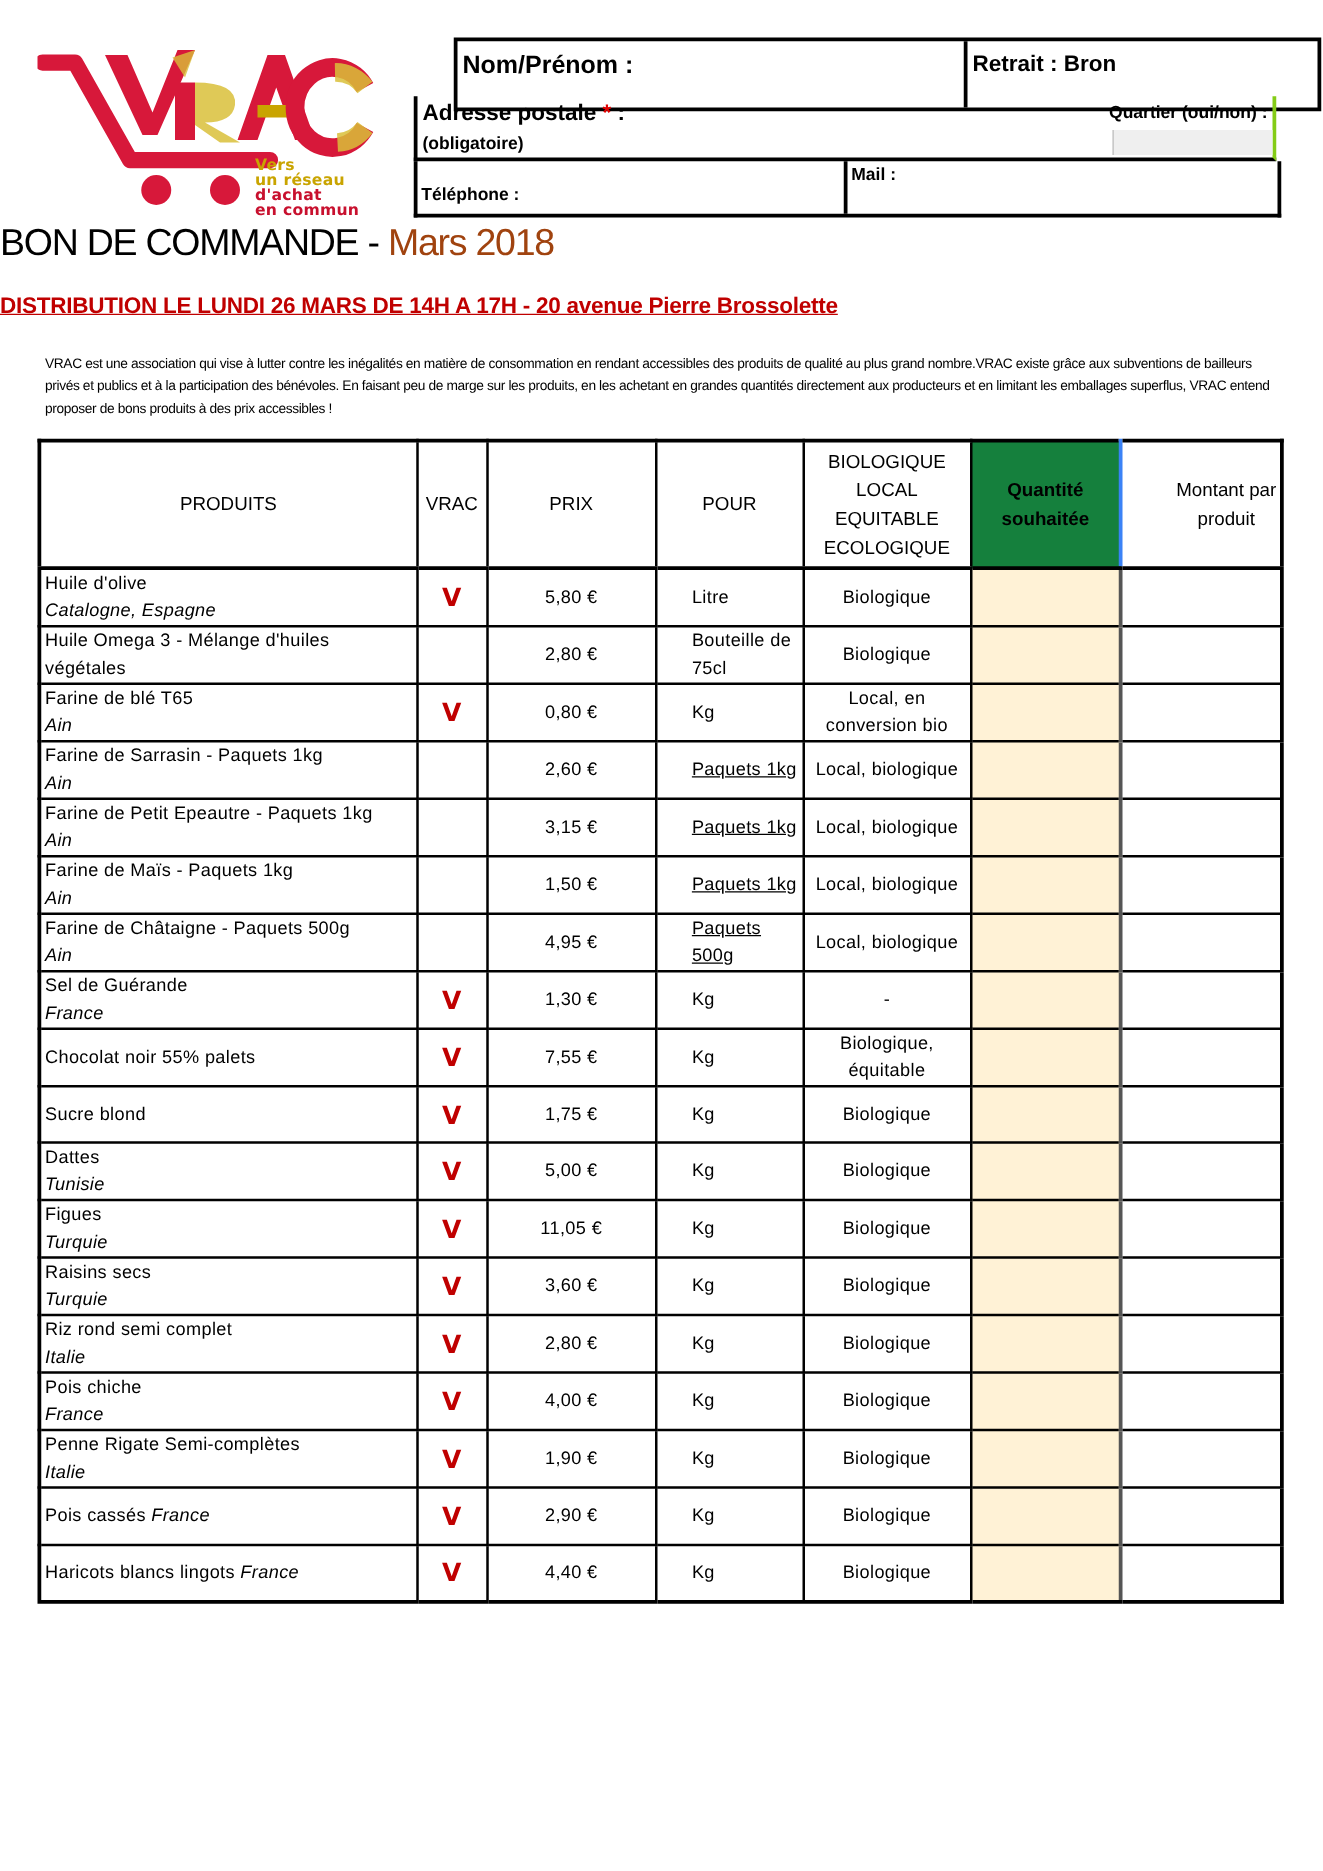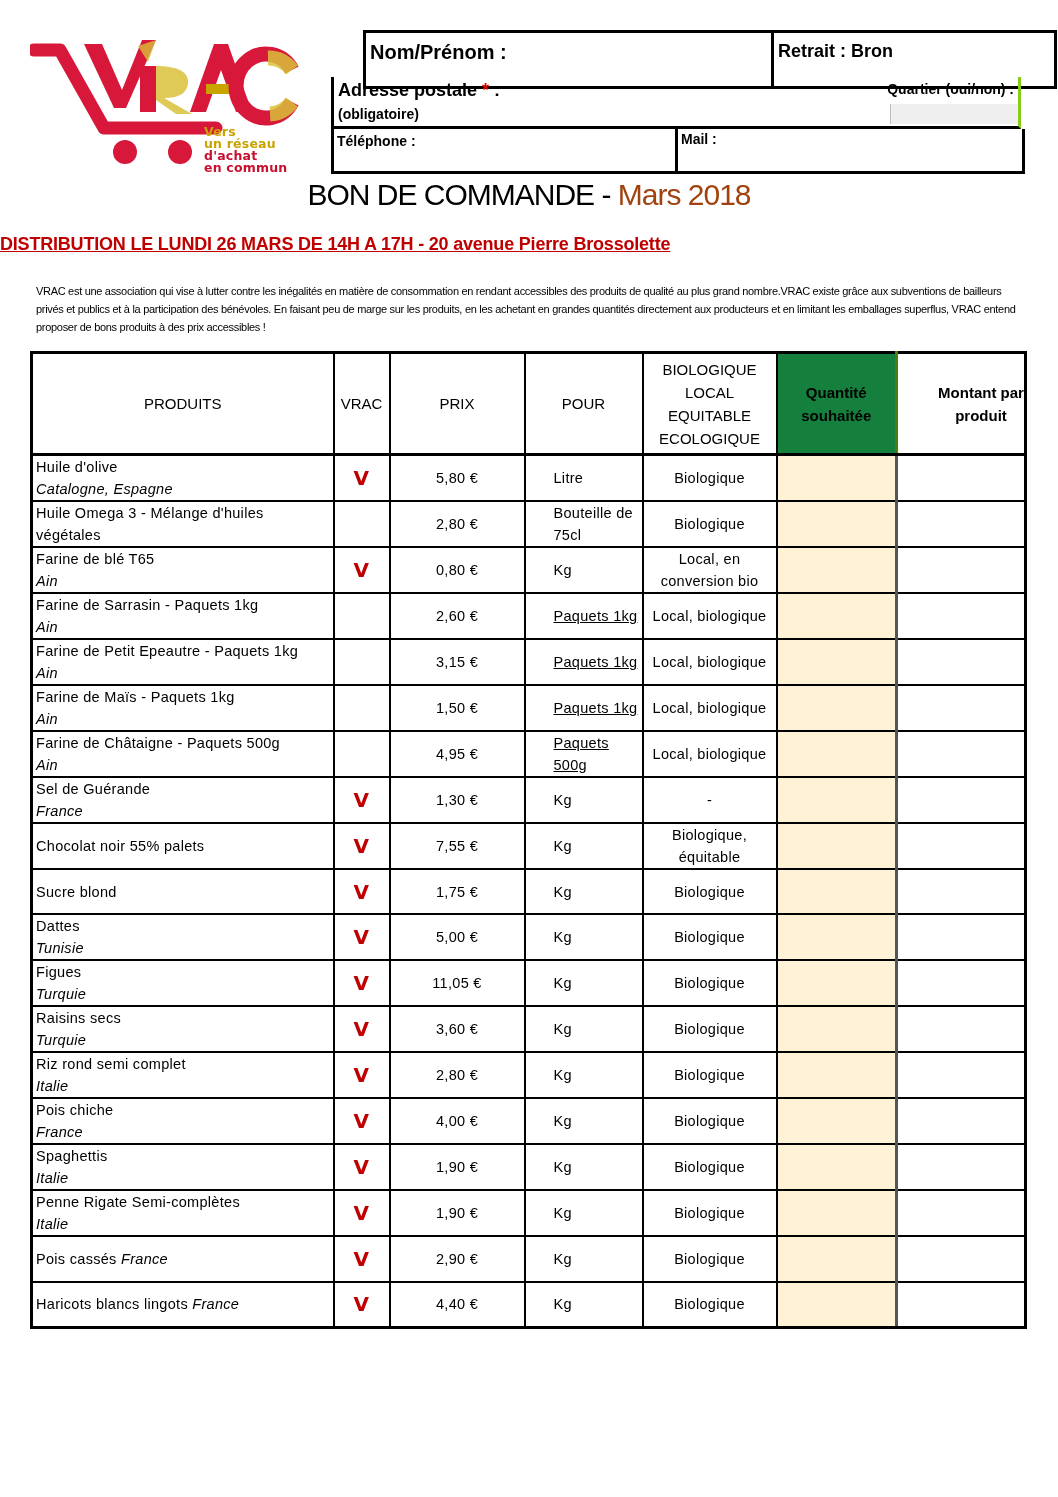--- a/index.html
+++ b/index.html
@@ -18,46 +18,46 @@
   .contact .row1 { position: absolute; left: 0; top: 0; width: 694px; height: 59px; border: 3px solid #000; display: flex; margin-left: 32px; }
   .contact .row1 .nom { width: 408px; border-right: 3px solid #000; padding: 8px 4px; font-weight: bold; font-size: 20px; }
   .contact .row1 .retrait { flex: 1; padding: 8px 4px; font-weight: bold; font-size: 18px; }
   .contact .row2 { position: absolute; left: 0; top: 47px; width: 690px; height: 52px; border-left: 3px solid #000; border-right: 3px solid #84cc16; border-bottom: 3px solid #000; padding-left: 36px; }
   .contact .adresse { position: absolute; left: 4px; top: 3px; font-weight: bold; font-size: 18px; }
   .contact .adresse .star { color: #e00000; }
   .contact .oblig { position: absolute; left: 4px; top: 29px; font-weight: bold; font-size: 14px; }
   .contact .quartier { position: absolute; right: 4px; top: 4px; font-weight: bold; font-size: 14px; }
   .contact .quartier-input { position: absolute; right: 0; top: 27px; width: 128px; height: 20px; background: #efefef; border-left: 1px solid #bdbdbd; }
   .contact .row3 { position: absolute; left: 0; top: 99px; width: 694px; height: 45px; border-left: 3px solid #000; border-right: 3px solid #000; border-bottom: 3px solid #000; display: flex; }
-  .contact .row3 .tel { width: 344px; border-right: 3px solid #000; padding: 4px 3px; font-weight: bold; font-size: 14px; }
+  .contact .row3 .tel { width: 344px; border-right: 3px solid #000; padding: 18px 3px; font-weight: bold; font-size: 14px; }
   .contact .row3 .mail { flex: 1; padding: 2px 3px; font-weight: bold; font-size: 14px; }
 
   
-  .title { position: absolute; left: 0; top: 178px; width: 1058px; text-align: center; font-size: 30px; letter-spacing: -1px; }
+  .title { position: absolute; left: 0; top: 178px; width: 1058px; font-size: 30px; letter-spacing: -1px; }
   .title .month { color: #a0430f; }
   .dist { position: absolute; left: 0; top: 234px; width: 1058px; font-size: 18px; font-weight: bold; color: #c00000; text-decoration: underline; letter-spacing: -0.2px; }
   .intro { position: absolute; left: 36px; top: 282px; width: 986px; font-size: 11px; line-height: 18px; letter-spacing: -0.3px; }
 
   
   .orders { position: absolute; left: 30px; top: 351px; width: 994px; border-collapse: collapse; table-layout: fixed; border: 3px solid #000; }
   .orders th, .orders td { border: 2px solid #000; font-weight: normal; font-size: 14.5px; vertical-align: middle; }
   .orders thead th { height: 102px; text-align: center; font-size: 15px; line-height: 23px; border-bottom: 3px solid #000; }
   .orders td { height: 45.4px; padding: 0 3px; line-height: 22px; letter-spacing: 0.3px; }
   .orders td.prod { text-align: left; }
   .orders td.prod .origin { font-style: italic; }
   .orders td.vrac { text-align: center; color: #c00000; font-weight: bold; font-size: 20px; font-family: "DejaVu Sans", sans-serif; }
   .orders td.prix { text-align: center; }
   .orders td.pour { text-align: left; padding-left: 28px; }
   .orders td.pour.ul { text-decoration: underline; }
   .orders td.label { text-align: center; }
   .orders td.qty, .orders th.qty { background: #fff2d6; }
   .orders td.qty { background: #fff2d6; }
   .orders th.qty { background: #15803d; }
   .orders td.montant { border-left: 3px solid #555; border-right: 3px solid #000; }
-  .orders th.montant { border-left: 3px solid #4d7c0f; font-weight: bold; padding-left: 40px; }
+  .orders th.montant { border-left: 3px solid #3b82f6; font-weight: normal; padding-left: 40px; }
   .orders th.qtyh { font-weight: bold; }
   .orders tr:last-child td { border-bottom: 3px solid #000; }
 </style>
 </head>
 <body>
 
 <div class="logo">
   <svg viewBox="0 0 270 136">
 
     <path d="M4 18 L30 18 L74 96 L186 96" fill="none" stroke="#d7183a" stroke-width="13" stroke-linecap="round" stroke-linejoin="round"></path>
@@ -268,29 +268,20 @@
       <tr>
     <td class="prod"><span class="pname">Pois chiche</span><br><span class="origin">France</span></td>
     <td class="vrac"><span>V</span></td>
     <td class="prix">4,00 €</td>
     <td class="pour">Kg</td>
     <td class="label">Biologique</td>
     <td class="qty"></td>
     <td class="montant"></td>
   </tr>
       <tr>
-    <td class="prod"><span class="pname">Spaghettis</span><br><span class="origin">Italie</span></td>
-    <td class="vrac"><span>V</span></td>
-    <td class="prix">1,90 €</td>
-    <td class="pour">Kg</td>
-    <td class="label">Biologique</td>
-    <td class="qty"></td>
-    <td class="montant"></td>
-  </tr>
-      <tr>
     <td class="prod"><span class="pname">Penne Rigate Semi-complètes</span><br><span class="origin">Italie</span></td>
     <td class="vrac"><span>V</span></td>
     <td class="prix">1,90 €</td>
     <td class="pour">Kg</td>
     <td class="label">Biologique</td>
     <td class="qty"></td>
     <td class="montant"></td>
   </tr>
       <tr>
     <td class="prod"><span class="pname">Pois cassés </span><span class="origin">France</span></td>

